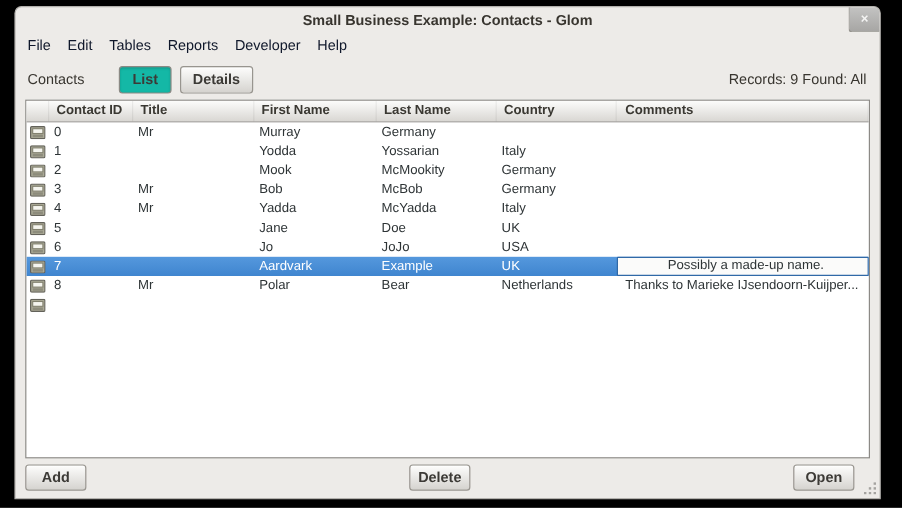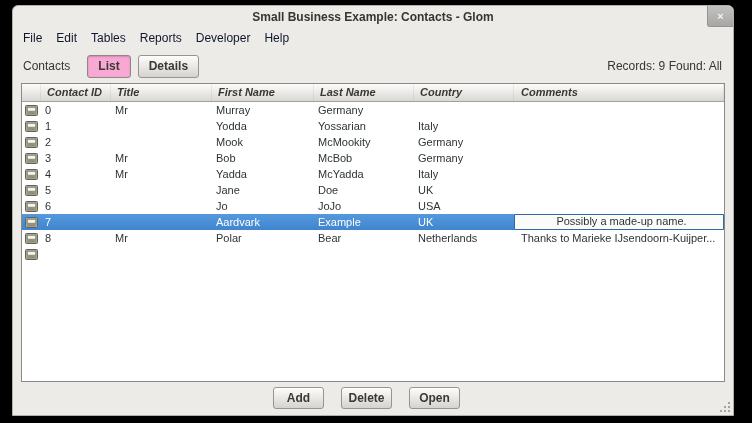--- a/index.html
+++ b/index.html
@@ -33,40 +33,41 @@
     display:flex;align-items:center;font-size:12px;color:#38352f;
   }
   .tbl-label{font-weight:normal;margin-right:17px;}
   .btn{
     font-family:"Liberation Sans",sans-serif;font-size:12px;font-weight:600;color:#3c3a36;
     background:linear-gradient(#fdfdfc,#d5d3cf);
     border:1px solid #98958f;border-radius:3px;height:23px;padding:0 10px;
     box-shadow:inset 0 1px 0 rgba(255,255,255,0.7);
   }
   .btn.pressed{
-    background:#f9a8d4;box-shadow:inset 0 1px 2px rgba(0,0,0,0.18);
+    background:#14b8a6;box-shadow:inset 0 1px 2px rgba(0,0,0,0.18);
     border-color:#8b8984;
+    margin-left:12px;
   }
   .btn.details{margin-left:7px;}
   .records{margin-left:auto;}
   
   .listview{
     position:absolute;left:8px;top:77px;width:704px;height:299px;
     background:#fff;border:1px solid #8c8a86;box-sizing:border-box;overflow:hidden;
   }
   .hrow{
     display:flex;height:18px;box-sizing:border-box;
     background:linear-gradient(#fcfcfb,#d9d7d3);
     border-bottom:1px solid #a3a19d;
   }
   .hcell{
     font-size:11px;font-weight:600;color:#3a3832;
     padding:2px 0 0 6px;box-sizing:border-box;
     border-right:1px solid rgba(0,0,0,0.06);
-    white-space:nowrap;overflow:hidden;font-style:italic;
+    white-space:nowrap;overflow:hidden;
   }
   .row{display:flex;height:16px;align-items:center;}
   .cell{
     font-size:11px;color:#2e3436;padding-left:4px;box-sizing:border-box;
     white-space:nowrap;overflow:hidden;height:16px;line-height:16px;
   }
   .col-icon{width:19px;padding-left:3px;display:flex;align-items:center;}
   .hrow .col-icon{display:block;}
   .col-id{width:70px;}
   .col-title{width:101px;}
@@ -77,21 +78,21 @@
   .row.selected{background:linear-gradient(var(--sel-top,#5598dd),var(--sel-bottom,#3f85cf));}
   .row.selected .cell{color:#fff;}
   .row.selected .cell.editor{
     background:#fbfbfa;border:1px solid var(--editor-border,#3069a7);border-radius:1px;
     color:#2e3436;line-height:13px;padding-left:5px;text-align:center;
   }
   .rec-icon{flex:0 0 auto;}
   
   .actionbar{
     position:absolute;left:8px;right:21px;top:381px;height:23px;
-    display:flex;justify-content:center;gap:17px;
+    display:flex;justify-content:space-between;gap:17px;
   }
   .action-btn{width:51px;height:22px;padding:0;}
   
   .grip{position:absolute;right:3px;bottom:3px;width:11px;height:11px;}
 </style>
 </head>
 <body>
 
 <div class="screen">
   <div class="window">

